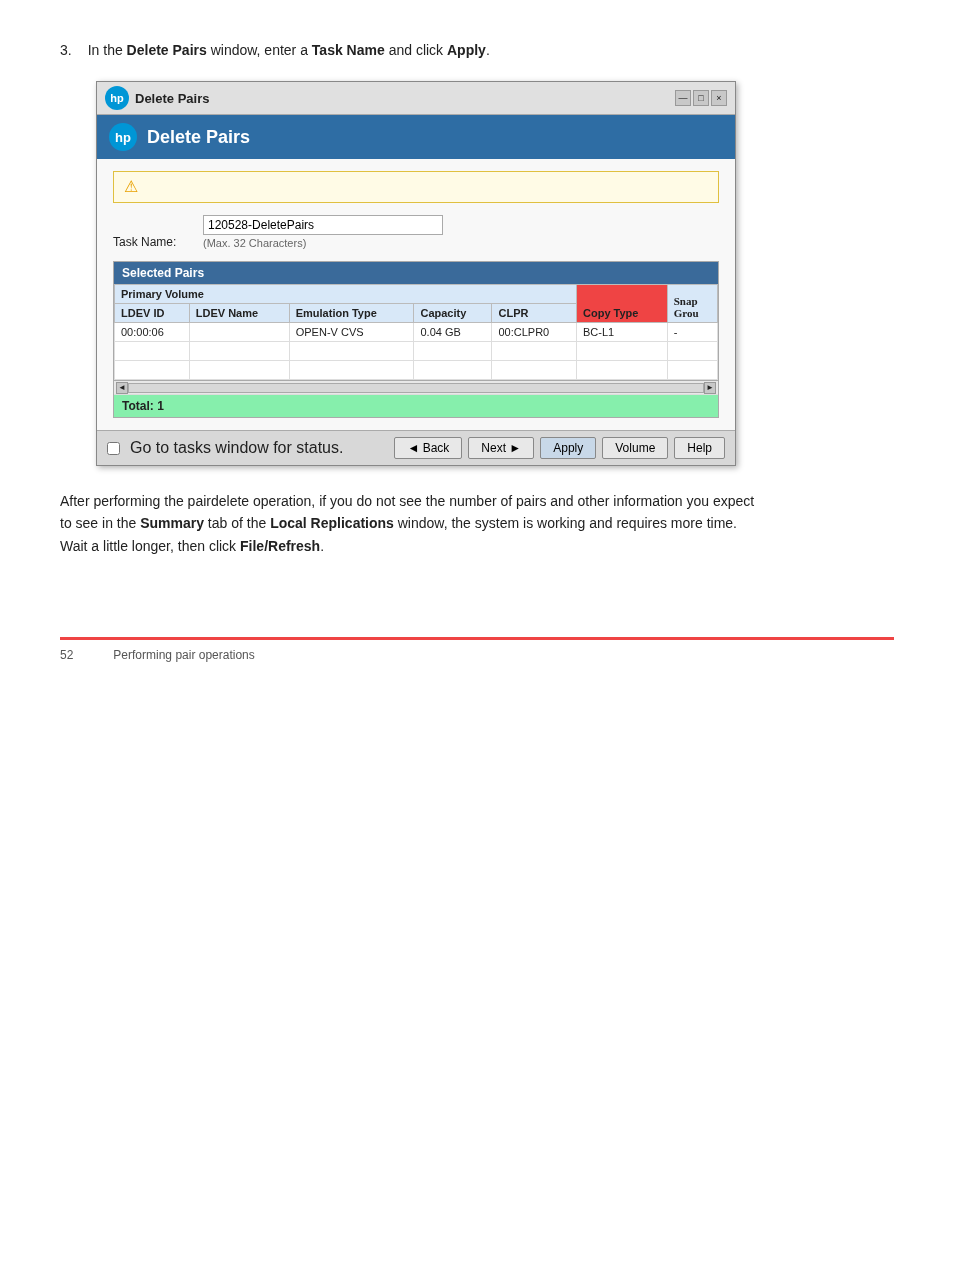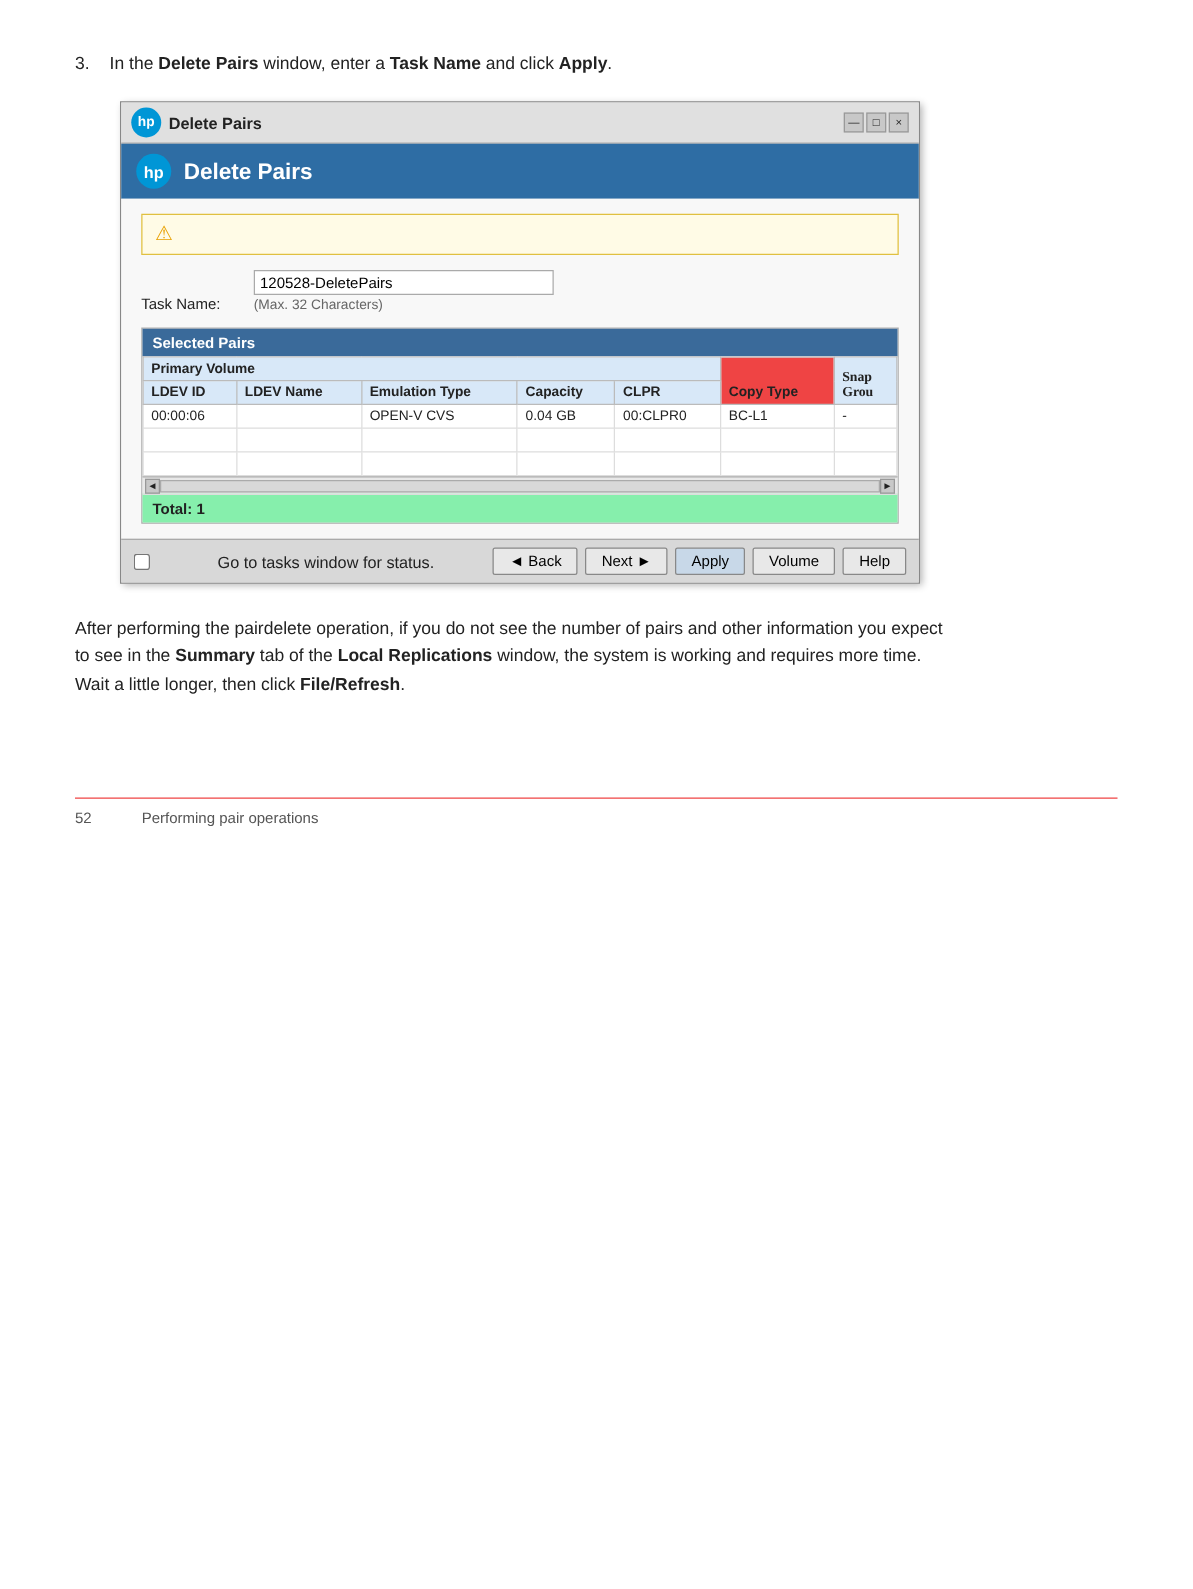--- a/index.html
+++ b/index.html
@@ -232,24 +232,23 @@
       border-top: 1px solid #aaa;
       padding: 6px 10px;
       display: flex;
       align-items: center;
       gap: 6px;
     }
     .footer-checkbox {
       margin-right: 4px;
     }
     .footer-label {
-      font-size: 13px;
+      font-size: 16px;
       margin-right: 8px;
       flex: 1;
-      margin-left: 44px;
     }
     .footer-btn {
       padding: 3px 12px;
       font-size: 12px;
       border: 1px solid #888;
       background: #e8e8e8;
       cursor: pointer;
       border-radius: 2px;
     }
     .footer-btn.primary {
@@ -258,21 +257,21 @@
     
     .after-text {
       margin-left: 0;
       font-size: 14px;
       line-height: 1.6;
       max-width: 700px;
     }
     
     .page-footer {
       margin-top: 80px;
-      border-top: 1px solid #ef4444;
+      border-top: 3px solid #ef4444;
       padding-top: 8px;
       font-size: 12px;
       color: #555;
       display: flex;
       gap: 40px;
     }
     .table-overflow-wrapper {
       overflow: hidden;
     }
   </style>

